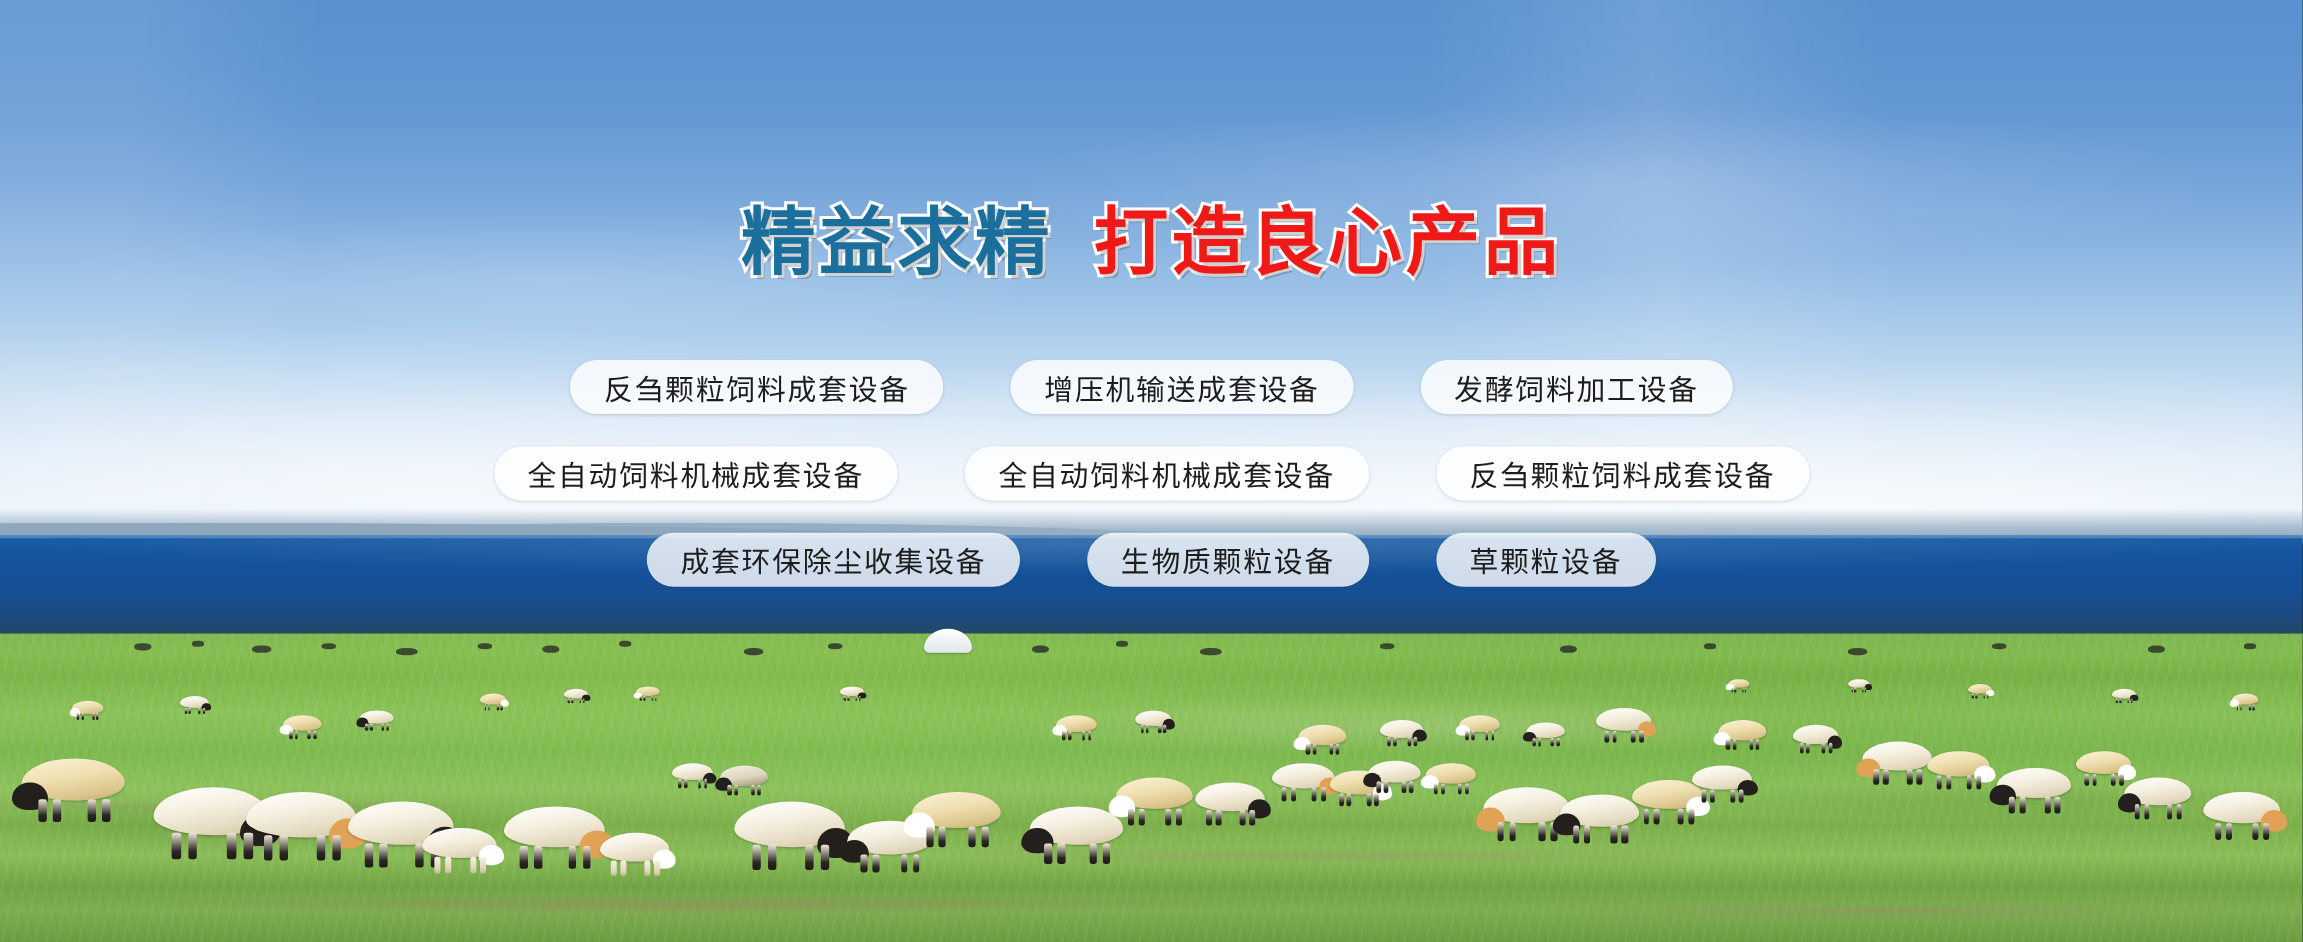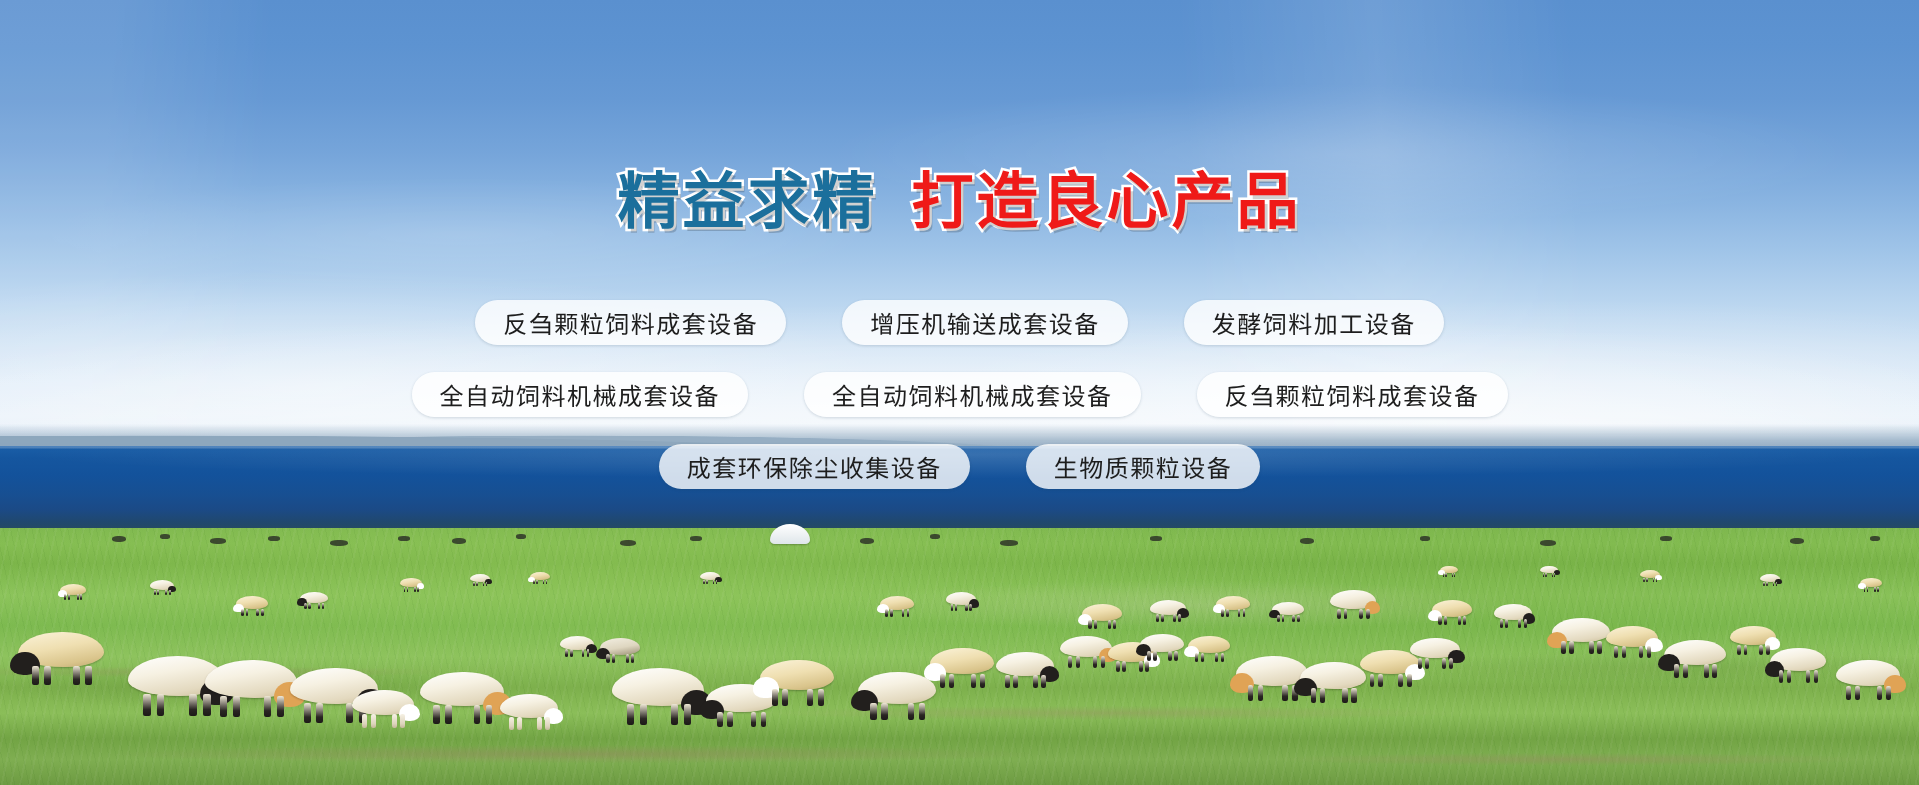--- a/index.html
+++ b/index.html
@@ -641,17 +641,18 @@
         <div class="pill">发酵饲料加工设备</div>
       </div>
       <div class="pill-row">
         <div class="pill">全自动饲料机械成套设备</div>
         <div class="pill">全自动饲料机械成套设备</div>
         <div class="pill">反刍颗粒饲料成套设备</div>
       </div>
       <div class="pill-row">
         <div class="pill">成套环保除尘收集设备</div>
         <div class="pill">生物质颗粒设备</div>
+        <div class="pill">草颗粒设备</div>
       </div>
     </div>
 
 
 </div>
 
 </body></html>

